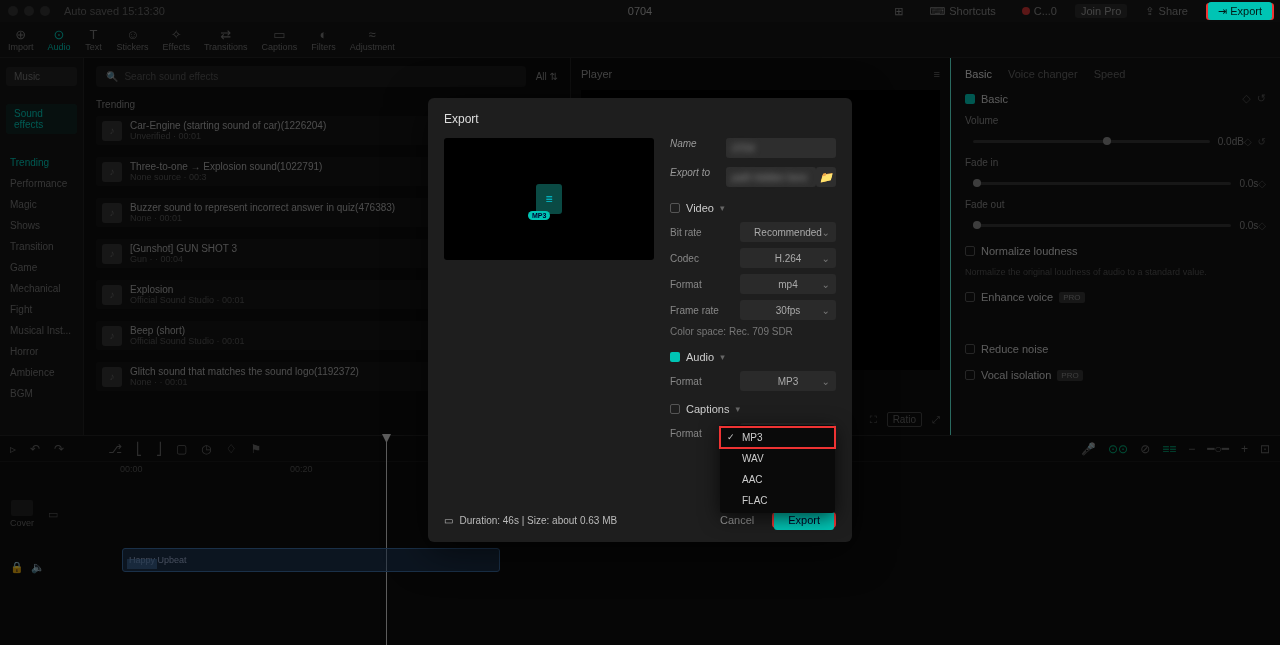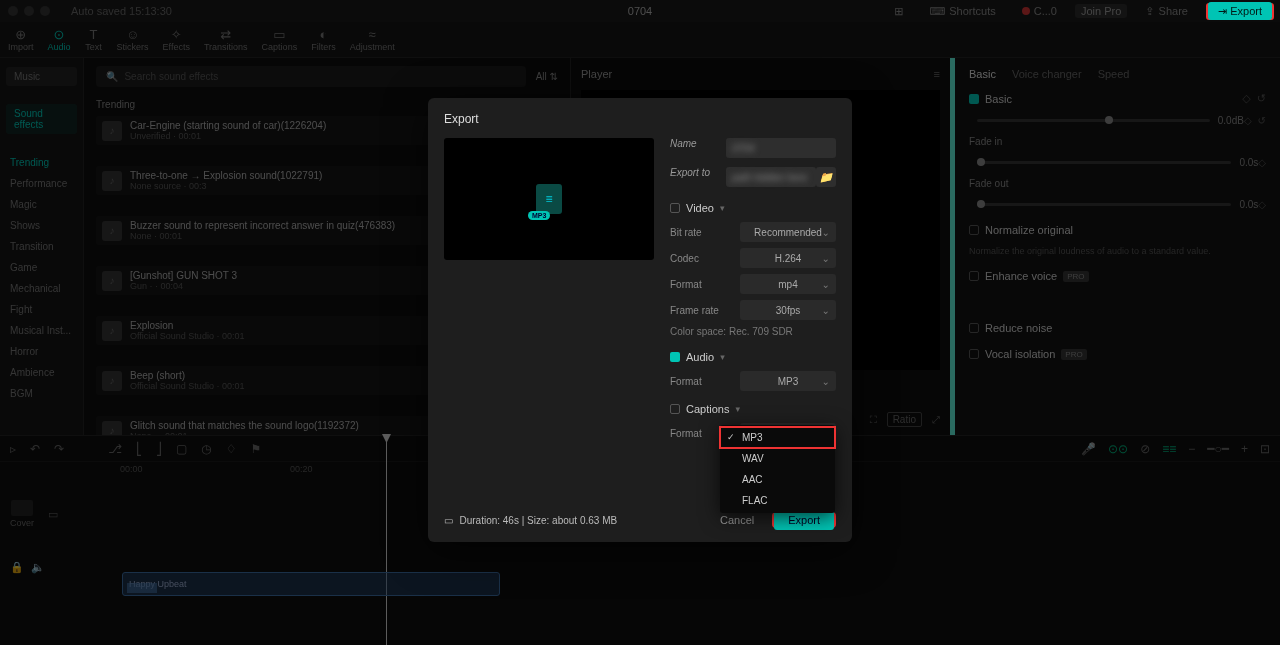--- a/index.html
+++ b/index.html
@@ -6,21 +6,21 @@
 body { background: #0d0d0d; color: #888; font-size: 11px; overflow: hidden; width: 1280px; height: 645px; position: relative; }
 
 
 .dim-overlay { position: absolute; inset: 0; background: rgba(0,0,0,0.55); z-index: 5; pointer-events: none; }
 
 
 .topbar { height: 22px; background: #1a1a1a; display: flex; align-items: center; padding: 0 8px; position: relative; }
 .traffic-lights { display: flex; gap: 6px; }
 .traffic-light { width: 10px; height: 10px; border-radius: 50%; background: #333; }
 .doc-title { position: absolute; left: 50%; transform: translateX(-50%); color: #aaa; font-size: 11px; }
-.topbar-left-text { margin-left: 21px; color: #666; font-size: 11px; text-align: center; }
+.topbar-left-text { margin-left: 14px; color: #666; font-size: 11px; text-align: center; }
 .topbar-right { position: absolute; right: 6px; display: flex; align-items: center; gap: 10px; }
 .topbar-btn { padding: 2px 8px; color: #888; font-size: 11px; display: flex; align-items: center; gap: 4px; }
 .join-pro { background: #2a2a2a; padding: 1px 6px; border-radius: 3px; color: #999; }
 .export-top { background: #00c4b4; color: #001a17; padding: 3px 10px; border-radius: 3px; font-weight: 500; }
 .export-top-wrap { border: 2px solid #e33; padding: 0; border-radius: 3px; position: relative; z-index: 20; }
 .rec-dot { width: 8px; height: 8px; border-radius: 50%; background: #c33; display: inline-block; }
 
 
 .toolbar { height: 36px; background: #141414; display: flex; align-items: center; padding: 0 8px; gap: 14px; border-bottom: 1px solid #222; }
 .tool-item { display: flex; flex-direction: column; align-items: center; gap: 1px; color: #777; font-size: 9px; }
@@ -33,37 +33,37 @@
 .side-item { padding: 5px 10px; color: #777; font-size: 10px; cursor: pointer; }
 .side-item.pill { background: #222; border-radius: 3px; margin: 3px 6px; padding: 4px 8px; }
 .side-item.active { color: #00c4b4; }
 .side-item.active-pill { color: #00c4b4; background: rgba(0,196,180,0.1); border-radius: 3px; margin: 18px 6px; padding: 4px 8px; }
 
 .content { flex: 1; background: #0f0f0f; padding: 8px 12px; display: flex; flex-direction: column; }
 .search-row { display: flex; gap: 10px; align-items: center; margin-bottom: 8px; }
 .search-box { flex: 1; background: #1c1c1c; border-radius: 4px; padding: 5px 10px; color: #555; font-size: 10px; display: flex; align-items: center; gap: 6px; }
 .all-label { color: #888; font-size: 10px; }
 .section-label { color: #888; font-size: 10px; margin: 4px 0 6px; }
-.sound-list { display: flex; flex-direction: column; gap: 21px; }
+.sound-list { display: flex; flex-direction: column; gap: 12px; }
 .sound-item { display: flex; align-items: center; gap: 8px; padding: 4px 6px; background: #161616; border-radius: 3px; }
 .sound-thumb { width: 20px; height: 20px; background: #333; border-radius: 3px; display: flex; align-items: center; justify-content: center; font-size: 10px; color: #666; }
 .sound-info { display: flex; flex-direction: column; }
 .sound-title { color: #aaa; font-size: 10px; }
 .sound-meta { color: #555; font-size: 9px; }
 
 
 .player { width: 380px; background: #0f0f0f; border-left: 1px solid #222; padding: 10px; position: relative; }
 .player-header { display: flex; justify-content: space-between; align-items: flex-start; }
 .player-title { color: #999; font-size: 11px; }
 .player-body { height: 280px; background: #000; margin-top: 10px; }
 .player-footer { position: absolute; bottom: 8px; right: 10px; display: flex; gap: 10px; align-items: center; color: #666; font-size: 10px; }
 .ratio-box { border: 1px solid #444; padding: 1px 5px; border-radius: 2px; }
 
 
-.props { width: 330px; background: #121212; border-left: 5px solid #5eead4; padding: 10px 14px; }
+.props { width: 330px; background: #121212; border-left: 1px solid #5eead4; padding: 10px 14px; }
 .props-tabs { display: flex; gap: 16px; margin-bottom: 12px; font-size: 11px; }
 .props-tab { color: #666; }
 .props-tab.active { color: #ddd; }
 .props-section { color: #ccc; font-size: 11px; margin-bottom: 10px; display: flex; align-items: center; gap: 6px; }
 .check-on { width: 10px; height: 10px; background: #00c4b4; border-radius: 2px; }
 .prop-row { display: flex; justify-content: space-between; align-items: center; margin-bottom: 10px; font-size: 10px; color: #888; }
 .slider { flex: 1; height: 3px; background: #333; margin: 0 8px; position: relative; border-radius: 2px; }
 .slider-thumb { position: absolute; width: 8px; height: 8px; background: #888; border-radius: 50%; top: -3px; }
 .prop-sub { color: #555; font-size: 9px; margin-bottom: 14px; }
 .check-off { width: 10px; height: 10px; border: 1px solid #555; border-radius: 2px; }
@@ -75,21 +75,21 @@
 .tl-toolbar { height: 26px; display: flex; align-items: center; padding: 0 10px; gap: 14px; color: #666; font-size: 12px; border-bottom: 1px solid #1a1a1a; }
 .tl-toolbar-right { position: absolute; right: 10px; display: flex; gap: 12px; align-items: center; }
 .tl-ruler { height: 18px; position: relative; margin-left: 110px; color: #555; font-size: 9px; }
 .tl-tick { position: absolute; top: 2px; }
 .tl-playhead { position: absolute; top: 0; bottom: 0; width: 1px; background: #ccc; left: 386px; }
 .tl-playhead::before { content: ''; position: absolute; top: -2px; left: -4px; width: 9px; height: 9px; background: #ccc; clip-path: polygon(0 0, 100% 0, 50% 100%); }
 .tl-tracks { padding: 20px 10px 10px; }
 .tl-track-head { display: flex; gap: 14px; align-items: center; margin-bottom: 6px; color: #555; }
 .tl-cover { display: flex; flex-direction: column; align-items: center; gap: 2px; font-size: 9px; color: #666; }
 .tl-cover-box { width: 22px; height: 16px; background: #222; border-radius: 2px; }
-.tl-clip { position: absolute; left: 122px; top: 136px; width: 378px; height: 24px; background: rgba(40,80,130,0.5); border: 1px solid #3a6aa0; border-radius: 3px; padding: 2px 6px; color: #9ac; font-size: 9px; display: flex; align-items: center; }
+.tl-clip { position: absolute; left: 122px; top: 112px; width: 378px; height: 24px; background: rgba(40,80,130,0.5); border: 1px solid #3a6aa0; border-radius: 3px; padding: 2px 6px; color: #9ac; font-size: 9px; display: flex; align-items: center; }
 .tl-clip-wave { position: absolute; left: 4px; bottom: 2px; width: 30px; height: 10px; background: linear-gradient(90deg, #4a7ab0 0%, #4a7ab0 100%); opacity: 0.6; }
 .tl-lock-row { position: absolute; left: 10px; top: 125px; display: flex; gap: 8px; color: #555; }
 
 
 .modal { position: absolute; left: 428px; top: 98px; width: 424px; height: 444px; background: #1e1e1e; border-radius: 6px; z-index: 100; box-shadow: 0 8px 40px rgba(0,0,0,0.6); padding: 14px 16px; color: #bbb; }
 .modal-title { font-size: 12px; color: #ddd; margin-bottom: 12px; font-weight: 500; }
 .modal-top { display: flex; gap: 16px; }
 .modal-preview { width: 210px; height: 122px; background: #000; border-radius: 3px; display: flex; align-items: center; justify-content: center; flex-direction: column; }
 .mp3-icon { width: 26px; height: 30px; background: #0a4a44; border-radius: 3px; display: flex; align-items: center; justify-content: center; color: #0cd; font-size: 12px; position: relative; }
 .mp3-badge { position: absolute; bottom: -6px; left: -8px; background: #00c4b4; color: #003; font-size: 7px; padding: 1px 4px; border-radius: 7px; font-weight: 600; }
@@ -286,20 +286,23 @@
     </div>
     <div class="props-section">
         <span class="check-on"></span>
         <span>Basic</span>
         <span style="margin-left:auto" class="prop-icons">
           <span>◇</span>
           <span>↺</span>
         </span>
       </div>
     <div class="prop-row">
+        <span>Volume</span>
+      </div>
+    <div class="prop-row">
         <div class="slider">
           <div class="slider-thumb" style="left:55%"></div>
         </div>
         <span>0.0dB</span>
         <span class="prop-icons">
           <span>◇</span>
           <span>↺</span>
         </span>
       </div>
     <div class="prop-row">
@@ -321,21 +324,21 @@
         <div class="slider">
           <div class="slider-thumb" style="left:0%"></div>
         </div>
         <span>0.0s</span>
         <span class="prop-icons">
           <span>◇</span>
         </span>
       </div>
     <div class="props-section" style="margin-top:14px">
         <span class="check-off"></span>
-        <span>Normalize original</span>
+        <span>Normalize loudness</span>
       </div>
     <div class="prop-sub">Normalize the original loudness of audio to a standard value.</div>
     <div class="props-section">
         <span class="check-off"></span>
         <span>Enhance voice</span>
         <span class="pro-badge">PRO</span>
       </div>
     <div style="height:30px"></div>
     <div class="props-section">
         <span class="check-off"></span>

